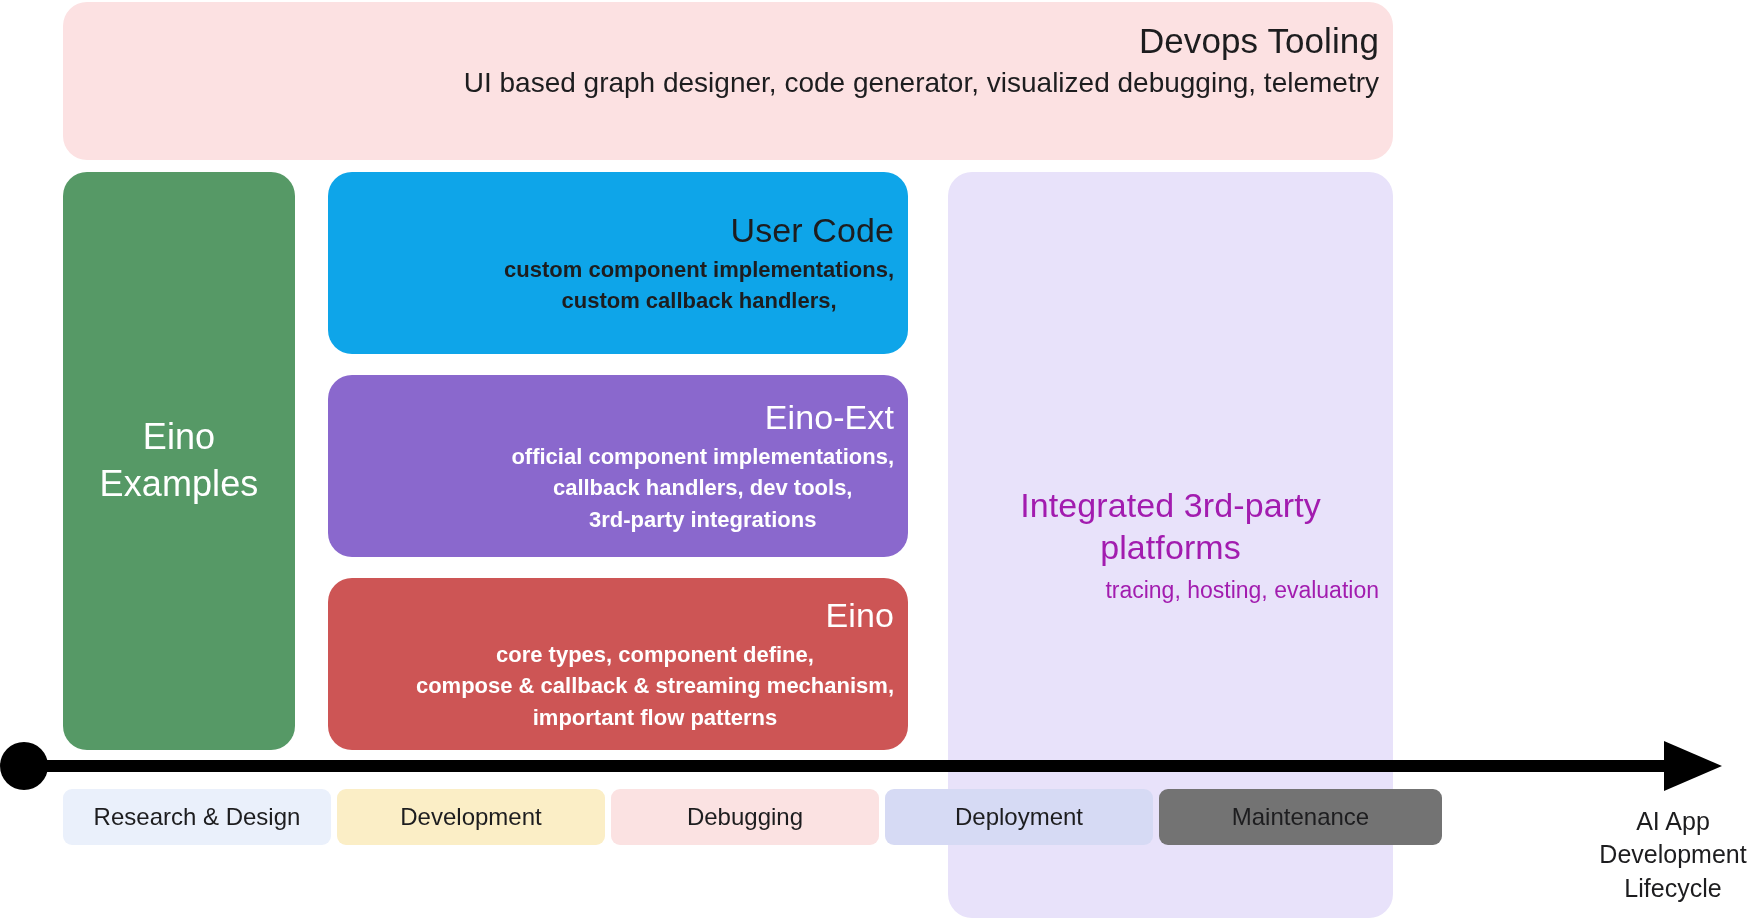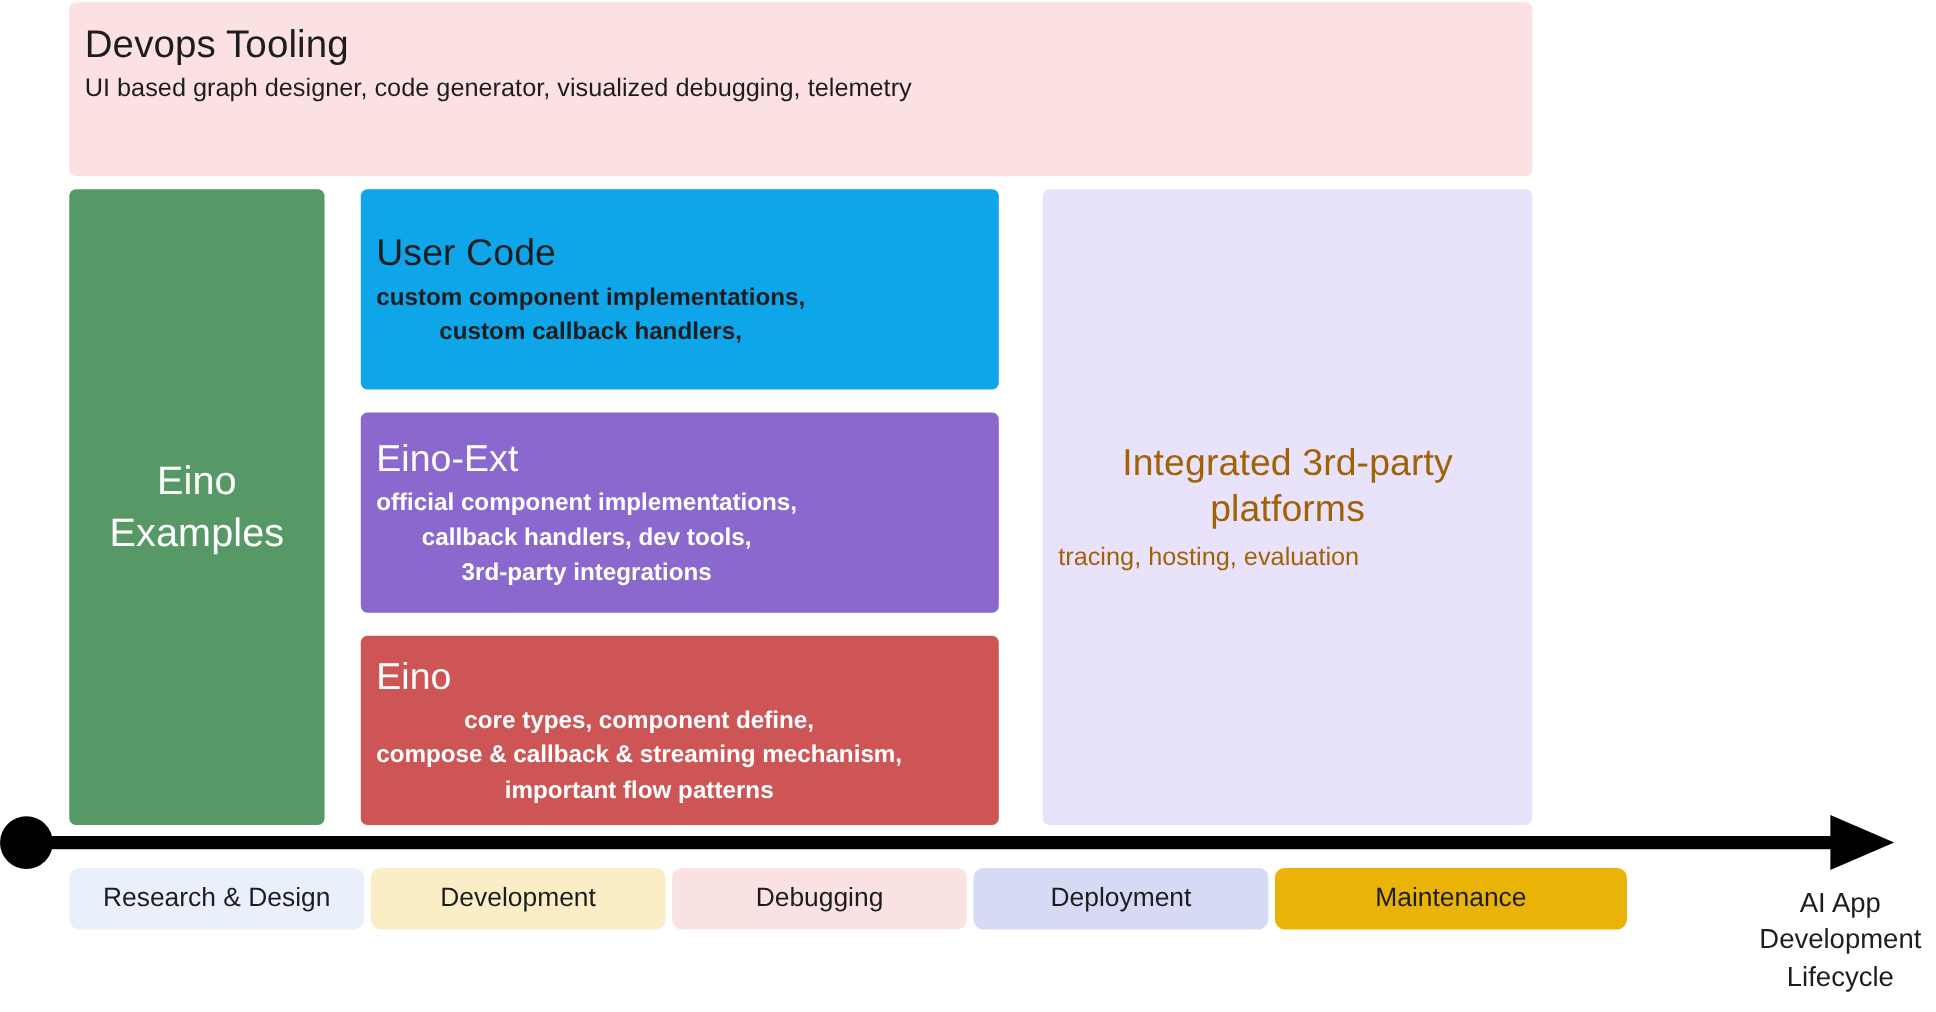--- a/index.html
+++ b/index.html
@@ -17,24 +17,24 @@
   #stage {
     position: relative;
     width: 1760px;
     height: 920px;
   }
 
   
   .card {
     position: absolute;
     box-sizing: border-box;
-    border-radius: 6px;
+    border-radius: 24px;
     display: flex;
     flex-direction: column;
-    align-items: flex-start;
+    align-items: flex-end;
     justify-content: center;
     text-align: center;
     padding: 6px 14px;
   }
   .card .title {
     font-size: 34px;
     line-height: 1.18;
     font-weight: 400;
     letter-spacing: .1px;
   }
@@ -50,21 +50,21 @@
   #devops-tooling {
     left: 63px;
     top: 2px;
     width: 1330px;
     height: 158px;
     background: #fce1e2;
     justify-content: flex-start;
     padding-top: 18px;
   }
   #devops-tooling .title { font-size: 35px; }
-  #devops-tooling .sub { font-size: 23px; margin-top: 2px; }
+  #devops-tooling .sub { font-size: 28px; margin-top: 2px; }
 
   
   #eino-examples {
     left: 63px;
     top: 172px;
     width: 232px;
     height: 578px;
     background: #569966;
     color: #ffffff;
   }
@@ -95,23 +95,23 @@
     background: #cd5555;
     color: #ffffff;
   }
   #eino-core .title { font-size: 34px; }
 
   
   #third-party {
     left: 948px;
     top: 172px;
     width: 445px;
-    height: 578px;
+    height: 746px;
     background: #e8e2fa;
-    color: #a16207;
+    color: #a21caf;
   }
   #third-party .title { font-size: 34px; line-height: 1.24; }
   #third-party .sub { font-size: 23px; margin-top: 6px; }
 
   
   #timeline {
     position: absolute;
     left: 0;
     top: 735px;
     width: 1760px;
@@ -216,21 +216,21 @@
     </div>
     <div class="stage" style="background:#fbeec6; width:268px;">
       <span>Development</span>
     </div>
     <div class="stage" style="background:#fbe2e2; width:268px;">
       <span>Debugging</span>
     </div>
     <div class="stage" style="background:#d6daf4; width:268px;">
       <span>Deployment</span>
     </div>
-    <div class="stage" style="background:#eab308; width:320px;">
+    <div class="stage" style="background:#737373; width:283px;">
       <span>Maintenance</span>
     </div>
   </div>
 
   <div id="axis-caption">
     <span class="ln">AI App</span>
     <span class="ln">Development</span>
     <span class="ln">Lifecycle</span>
   </div>
 

